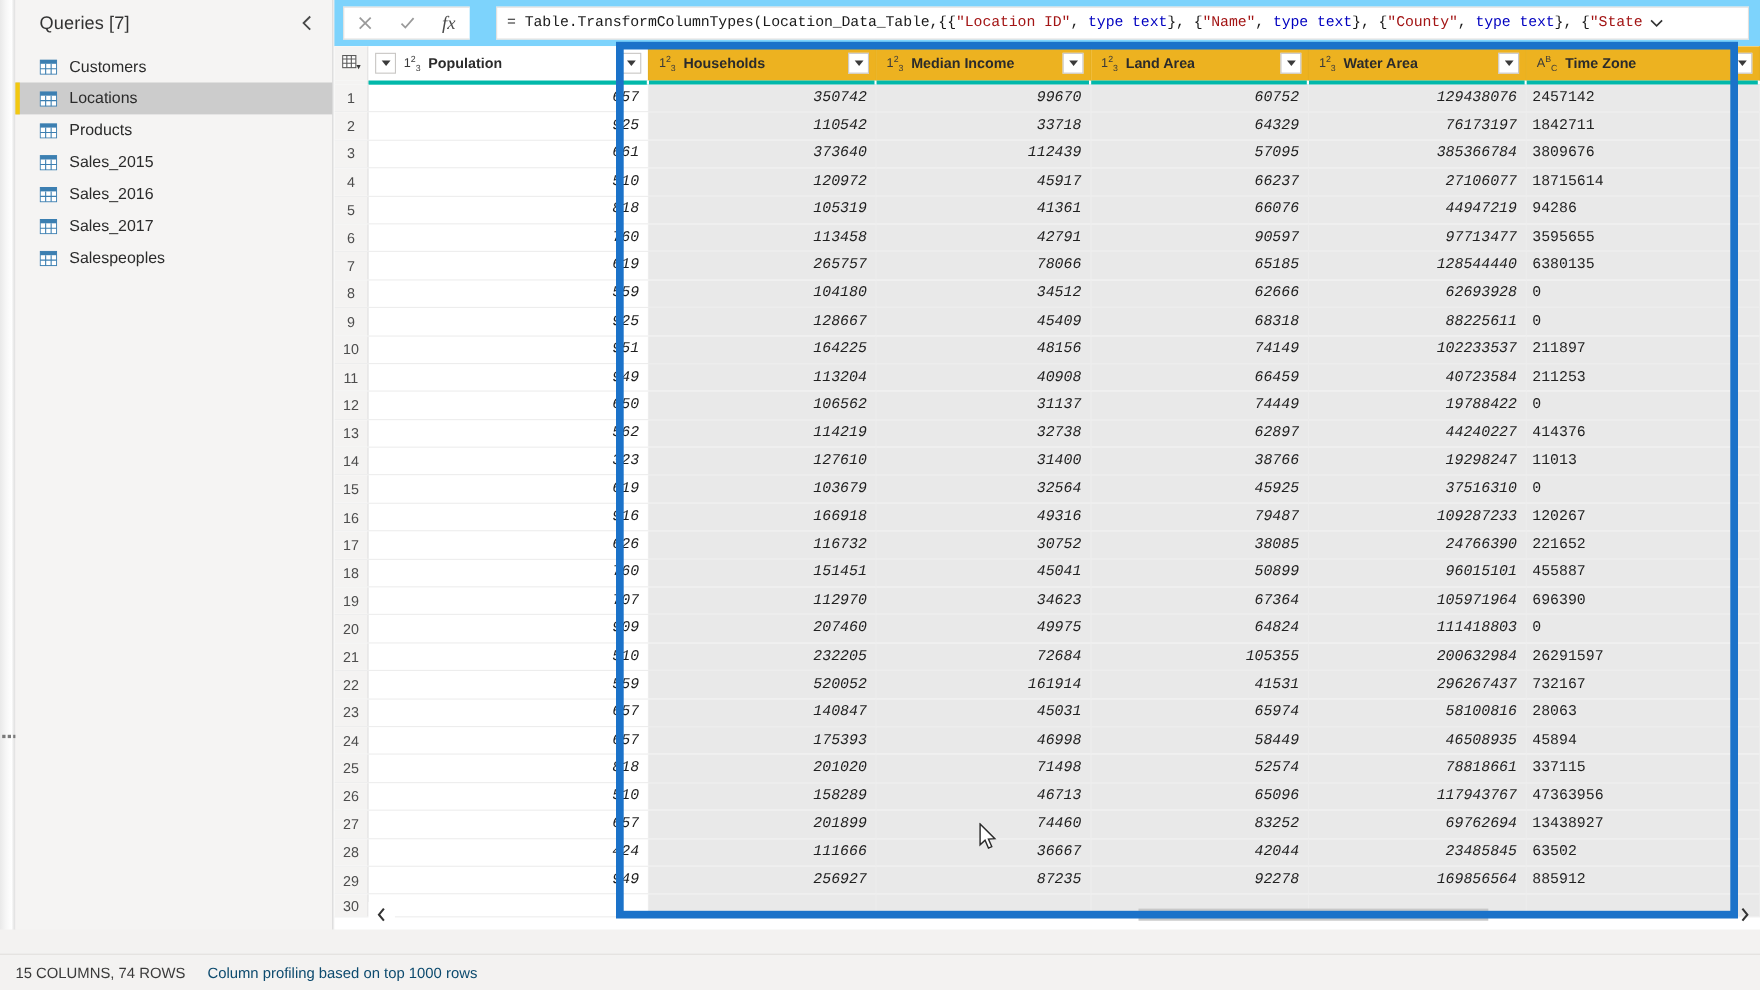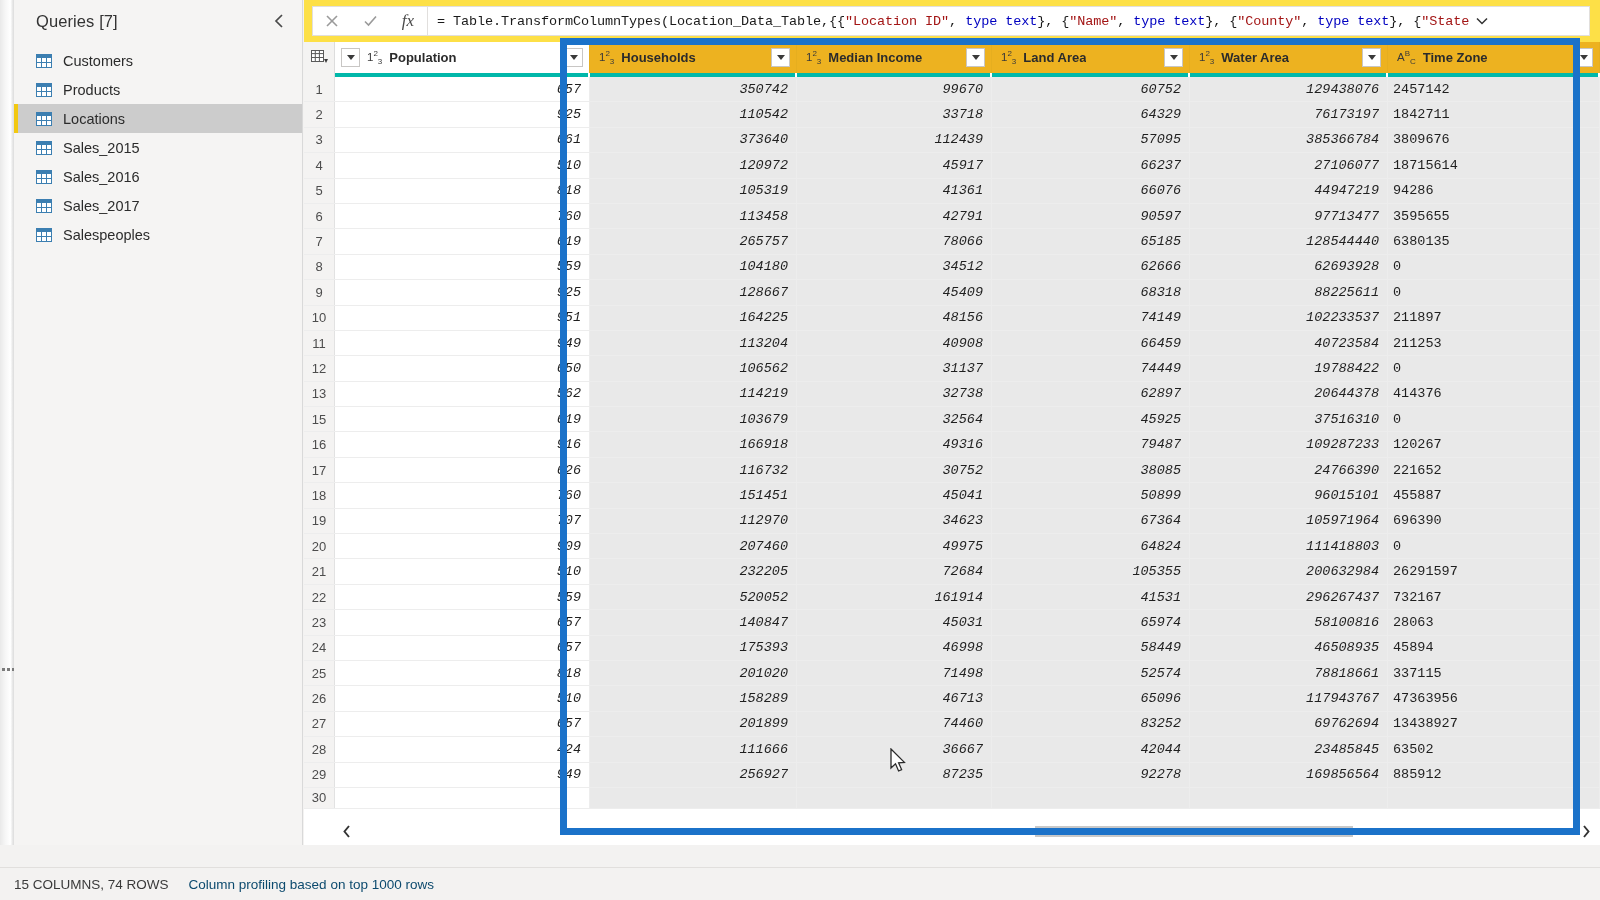--- a/index.html
+++ b/index.html
@@ -46,21 +46,21 @@
   .q-item.selected::before {
     content:""; position:absolute; left:0; top:0; bottom:0; width:4px; background:#f2c811;
   }
   .q-ico { width: 16px; height: 14px; position: relative; flex: none; }
   .q-ico svg { display:block; }
   .q-label { font-size: 14.5px; color: #2b2b2b; }
 
   
   .fbar {
     position: absolute; left: 304px; top: 0; right: 0; height: 42px;
-    background: #fde047; display: flex; align-items: center; padding: 0 10px 0 8px;
+    background: #7dd3fc; display: flex; align-items: center; padding: 0 10px 0 8px; gap: 24px;
   }
   .fbar-btns {
     display: flex; align-items: center; gap: 0px;
     height: 30px; background:#ffffff; border:1px solid #e1dfdd; border-right:none;
   }
   .fbar-btn {
     width: 38px; height: 28px; display:flex; align-items:center; justify-content:center;
     cursor: pointer;
   }
   .fbar-btn svg { display: block; }
@@ -185,44 +185,44 @@
             <svg width="16" height="14" viewBox="0 0 16 14">
               <rect x="0.5" y="0.5" width="15" height="13" fill="#fff" stroke="#3c7fb1"></rect>
               <rect x="0.5" y="0.5" width="15" height="3.5" fill="#3c7fb1"></rect>
               <line x1="5.5" y1="4" x2="5.5" y2="13.5" stroke="#3c7fb1"></line>
               <line x1="10.5" y1="4" x2="10.5" y2="13.5" stroke="#3c7fb1"></line>
               <line x1="0.5" y1="8.5" x2="15.5" y2="8.5" stroke="#3c7fb1"></line>
             </svg>
           </span>
         <span class="q-label">Customers</span>
       </div>
+      <div class="q-item selected">
+        <span class="q-ico">
+            <svg width="16" height="14" viewBox="0 0 16 14">
+              <rect x="0.5" y="0.5" width="15" height="13" fill="#fff" stroke="#3c7fb1"></rect>
+              <rect x="0.5" y="0.5" width="15" height="3.5" fill="#3c7fb1"></rect>
+              <line x1="5.5" y1="4" x2="5.5" y2="13.5" stroke="#3c7fb1"></line>
+              <line x1="10.5" y1="4" x2="10.5" y2="13.5" stroke="#3c7fb1"></line>
+              <line x1="0.5" y1="8.5" x2="15.5" y2="8.5" stroke="#3c7fb1"></line>
+            </svg>
+          </span>
+        <span class="q-label">Locations</span>
+      </div>
       <div class="q-item">
         <span class="q-ico">
             <svg width="16" height="14" viewBox="0 0 16 14">
               <rect x="0.5" y="0.5" width="15" height="13" fill="#fff" stroke="#3c7fb1"></rect>
               <rect x="0.5" y="0.5" width="15" height="3.5" fill="#3c7fb1"></rect>
               <line x1="5.5" y1="4" x2="5.5" y2="13.5" stroke="#3c7fb1"></line>
               <line x1="10.5" y1="4" x2="10.5" y2="13.5" stroke="#3c7fb1"></line>
               <line x1="0.5" y1="8.5" x2="15.5" y2="8.5" stroke="#3c7fb1"></line>
             </svg>
           </span>
         <span class="q-label">Products</span>
       </div>
-      <div class="q-item selected">
-        <span class="q-ico">
-            <svg width="16" height="14" viewBox="0 0 16 14">
-              <rect x="0.5" y="0.5" width="15" height="13" fill="#fff" stroke="#3c7fb1"></rect>
-              <rect x="0.5" y="0.5" width="15" height="3.5" fill="#3c7fb1"></rect>
-              <line x1="5.5" y1="4" x2="5.5" y2="13.5" stroke="#3c7fb1"></line>
-              <line x1="10.5" y1="4" x2="10.5" y2="13.5" stroke="#3c7fb1"></line>
-              <line x1="0.5" y1="8.5" x2="15.5" y2="8.5" stroke="#3c7fb1"></line>
-            </svg>
-          </span>
-        <span class="q-label">Locations</span>
-      </div>
       <div class="q-item">
         <span class="q-ico">
             <svg width="16" height="14" viewBox="0 0 16 14">
               <rect x="0.5" y="0.5" width="15" height="13" fill="#fff" stroke="#3c7fb1"></rect>
               <rect x="0.5" y="0.5" width="15" height="3.5" fill="#3c7fb1"></rect>
               <line x1="5.5" y1="4" x2="5.5" y2="13.5" stroke="#3c7fb1"></line>
               <line x1="10.5" y1="4" x2="10.5" y2="13.5" stroke="#3c7fb1"></line>
               <line x1="0.5" y1="8.5" x2="15.5" y2="8.5" stroke="#3c7fb1"></line>
             </svg>
           </span>
@@ -474,22 +474,31 @@
           <div class="gcell shade" style="width: 198px;">74449</div>
           <div class="gcell shade" style="width: 198px;">19788422</div>
           <div class="gcell shade txt" style="width: 212px;">0</div>
         </div>
         <div class="grow">
           <div class="gcell rownum">13</div>
           <div class="gcell" style="width: 255px;">562</div>
           <div class="gcell shade" style="width: 207px; text-align: center;">114219</div>
           <div class="gcell shade" style="width: 195px;">32738</div>
           <div class="gcell shade" style="width: 198px;">62897</div>
-          <div class="gcell shade" style="width: 198px;">20644378</div>
+          <div class="gcell shade" style="width: 198px;">44240227</div>
           <div class="gcell shade txt" style="width: 212px;">414376</div>
+        </div>
+        <div class="grow">
+          <div class="gcell rownum">14</div>
+          <div class="gcell" style="width: 255px;">323</div>
+          <div class="gcell shade" style="width: 207px;">127610</div>
+          <div class="gcell shade" style="width: 195px;">31400</div>
+          <div class="gcell shade" style="width: 198px;">38766</div>
+          <div class="gcell shade" style="width: 198px;">19298247</div>
+          <div class="gcell shade txt" style="width: 212px;">11013</div>
         </div>
         <div class="grow">
           <div class="gcell rownum">15</div>
           <div class="gcell" style="width: 255px;">619</div>
           <div class="gcell shade" style="width: 207px;">103679</div>
           <div class="gcell shade" style="width: 195px;">32564</div>
           <div class="gcell shade" style="width: 198px;">45925</div>
           <div class="gcell shade" style="width: 198px;">37516310</div>
           <div class="gcell shade txt" style="width: 212px;">0</div>
         </div>

